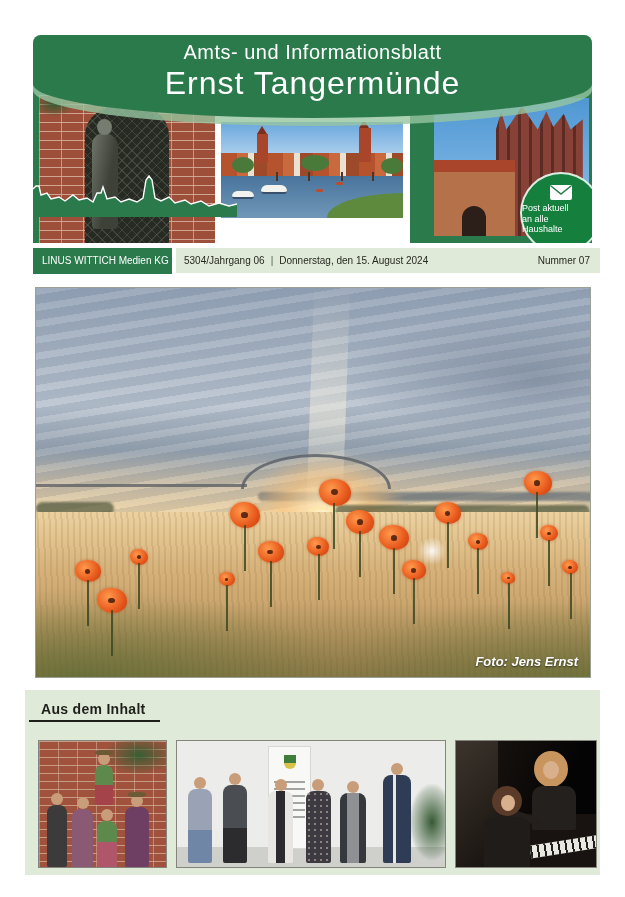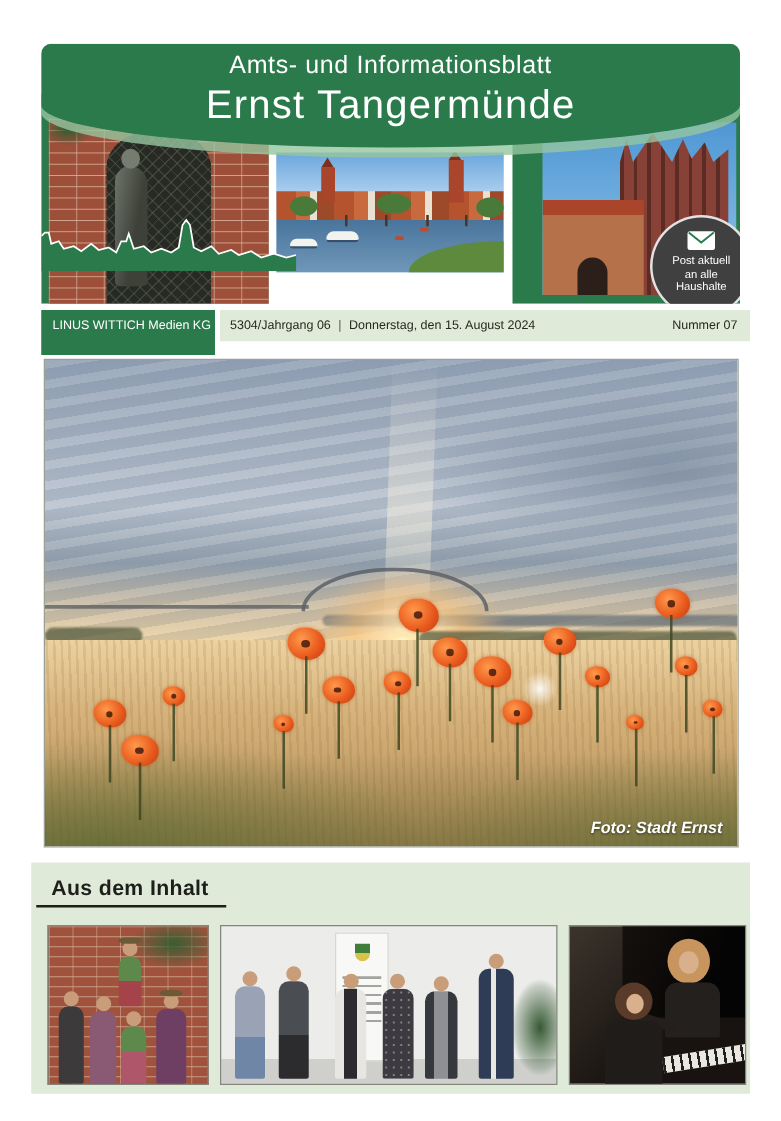--- a/index.html
+++ b/index.html
@@ -61,26 +61,26 @@
   .mh-title { font-size:32px; letter-spacing:1px; margin-top:1px; }
 
   
   .skyline { position:absolute; left:0; bottom:26px; }
   .epaper-band { position:absolute; left:0; bottom:0; width:204px; height:28px; background:#2b7a4b;
      color:#fff; font-size:11px; line-height:28px; padding-left:7px; white-space:nowrap; }
   .epaper-band b { font-weight:bold; }
 
   
   .badge { position:absolute; left:487px; top:137px; width:82px; height:82px; border-radius:50%;
-     background:#404040; border:2px solid rgba(255,255,255,.85); text-align:center; color:#fff; padding-top:10px; }
+     background:#15803d; border:2px solid rgba(255,255,255,.85); text-align:left; color:#fff; padding-top:10px; }
   .badge .env { display:block; margin:0 auto 2px auto; }
   .badge-l { font-size:9px; line-height:10.5px; }
 
   
-  .infobar-left { position:absolute; left:33px; top:248px; width:139px; height:36px; background:#2b7a4b;
+  .infobar-left { position:absolute; left:33px; top:248px; width:139px; height:26px; background:#2b7a4b;
      color:#fff; font-size:10px; line-height:25px; padding-left:9px; }
   .infobar { position:absolute; left:176px; top:248px; width:424px; height:25px; background:#e0ead9;
      color:#26291f; font-size:10px; line-height:25px; padding-left:8px; }
   .infobar .sep { margin:0 6px; color:#55604d; }
   .infobar .num { position:absolute; right:10px; top:0; }
 
   
   .hero { position:absolute; left:35px; top:287px; width:556px; height:391px; border:1px solid #9aa094; overflow:hidden;
      background:linear-gradient(#96a5b8 0%, #a9b5c4 18%, #b9c3cf 34%, #98a3ae 46%, #c3b7a6 52%, #f0d6a8 57%, #e6c globalThis 58%, #e3c393 60%, #c9a06b 78%, #a8854f 100%); }
   .hero-sky { position:absolute; left:0; top:0; width:100%; height:58%;
@@ -113,21 +113,21 @@
   .poppy { position:absolute; border-radius:48% 55% 50% 58%;
      background:radial-gradient(circle at 38% 35%, #ff9a4d, #ea5d1e 55%, #c23a10); box-shadow:0 0 3px rgba(180,60,10,.5); }
   .poppy:before { content:""; position:absolute; left:38%; top:40%; width:22%; height:22%; border-radius:50%; background:rgba(60,20,8,.8); }
   .poppy:after { content:""; position:absolute; left:46%; top:90%; width:2px; height:46px; background:rgba(62,72,34,.85); }
   .fluff { position:absolute; border-radius:50%; background:radial-gradient(closest-side, rgba(255,255,255,.9), rgba(255,255,255,0)); }
   .hero-caption { position:absolute; right:12px; bottom:8px; color:#fff; font-size:13px; font-style:italic; font-weight:bold;
      text-shadow:0 1px 2px rgba(0,0,0,.6); }
 
   
   .contents { position:absolute; left:25px; top:690px; width:575px; height:185px; background:#e0ead9; }
-  .contents-heading { position:absolute; left:4px; top:11px; font-size:17px; font-weight:bold; color:#1d1f1a;
+  .contents-heading { position:absolute; left:4px; top:11px; font-size:14px; font-weight:bold; color:#1d1f1a;
      letter-spacing:.3px; padding:0 14px 3px 12px; border-bottom:2px solid #1d1f1a; }
   .cphoto { position:absolute; top:50px; height:128px; border:1px solid #85857d; overflow:hidden; }
   .p1 { left:13px; width:129px; background-color:#a0523c;
      background-image:linear-gradient(rgba(210,172,150,.8) 1px, transparent 1px),
                       linear-gradient(90deg, rgba(210,172,150,.6) 1px, transparent 1px);
      background-size:100% 8px, 19px 8px; }
   .p1 .foliage2 { position:absolute; right:-8px; top:-6px; width:70px; height:40px;
      background:radial-gradient(closest-side, rgba(52,94,50,.95), rgba(52,94,50,0)); }
   .fig { position:absolute; border-radius:8px 8px 2px 2px; }
   .fig:before { content:""; position:absolute; top:-12px; left:50%; margin-left:-6px; width:12px; height:12px;
@@ -250,21 +250,21 @@
     <i class="poppy" style="left:49%; top:64%; width:22px; height:19px;"></i>
     <i class="poppy" style="left:62%; top:61%; width:30px; height:25px;"></i>
     <i class="poppy" style="left:66%; top:70%; width:24px; height:20px;"></i>
     <i class="poppy" style="left:72%; top:55%; width:26px; height:22px;"></i>
     <i class="poppy" style="left:78%; top:63%; width:20px; height:17px;"></i>
     <i class="poppy" style="left:88%; top:47%; width:28px; height:24px;"></i>
     <i class="poppy" style="left:91%; top:61%; width:18px; height:16px;"></i>
     <i class="poppy" style="left:84%; top:73%; width:14px; height:12px;"></i>
     <i class="poppy" style="left:95%; top:70%; width:16px; height:14px;"></i>
     <i class="fluff" style="left:69%; top:64%; width:28px; height:28px;"></i>
-    <div class="hero-caption">Foto: Stadt Ernst</div>
+    <div class="hero-caption">Foto: Jens Ernst</div>
   </div>
 
   <div class="contents">
     <div class="contents-heading">Aus dem Inhalt</div>
 
     <div class="cphoto p1">
       <i class="foliage2"></i>
       <i class="fig" style="left:6%;  bottom:0; width:20px; height:62px; background:#3d3a3c;"></i>
       <i class="fig" style="left:26%; bottom:0; width:21px; height:58px; background:#8a5a74;"></i>
       <i class="fig" style="left:46%; bottom:0; width:20px; height:46px; background:linear-gradient(#5d8a4c 45%, #b0566a 45%);"></i>

